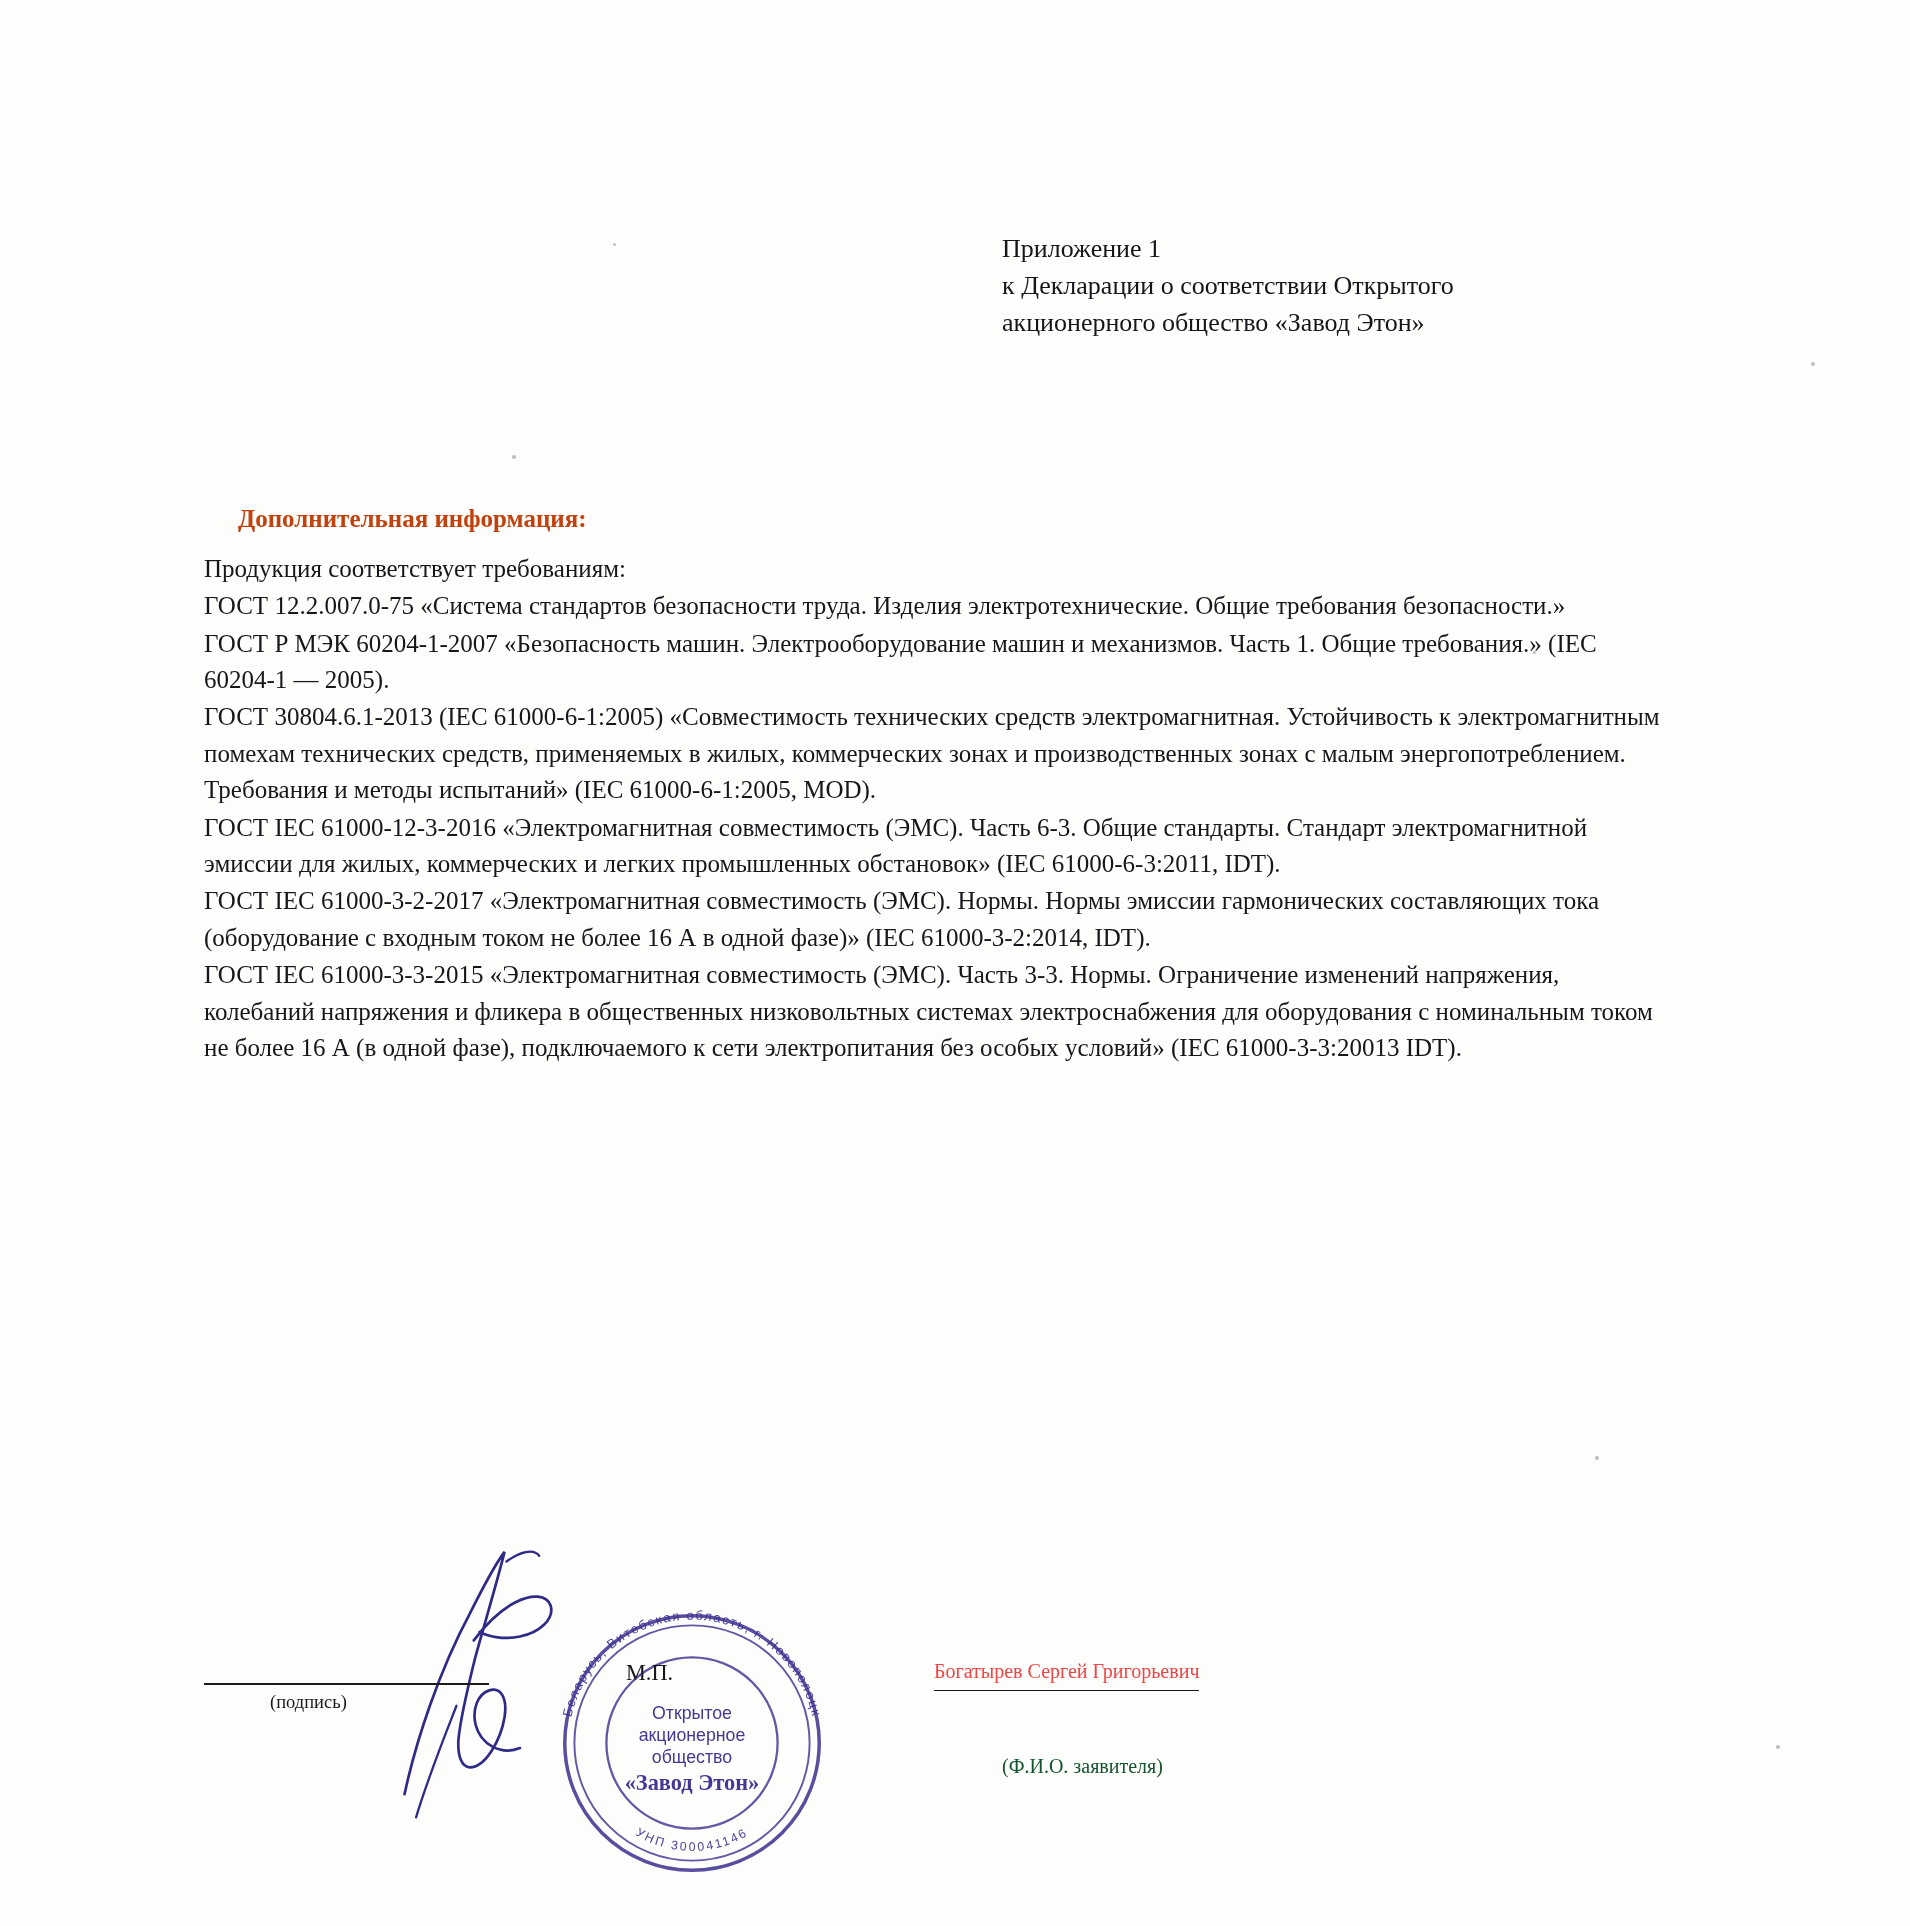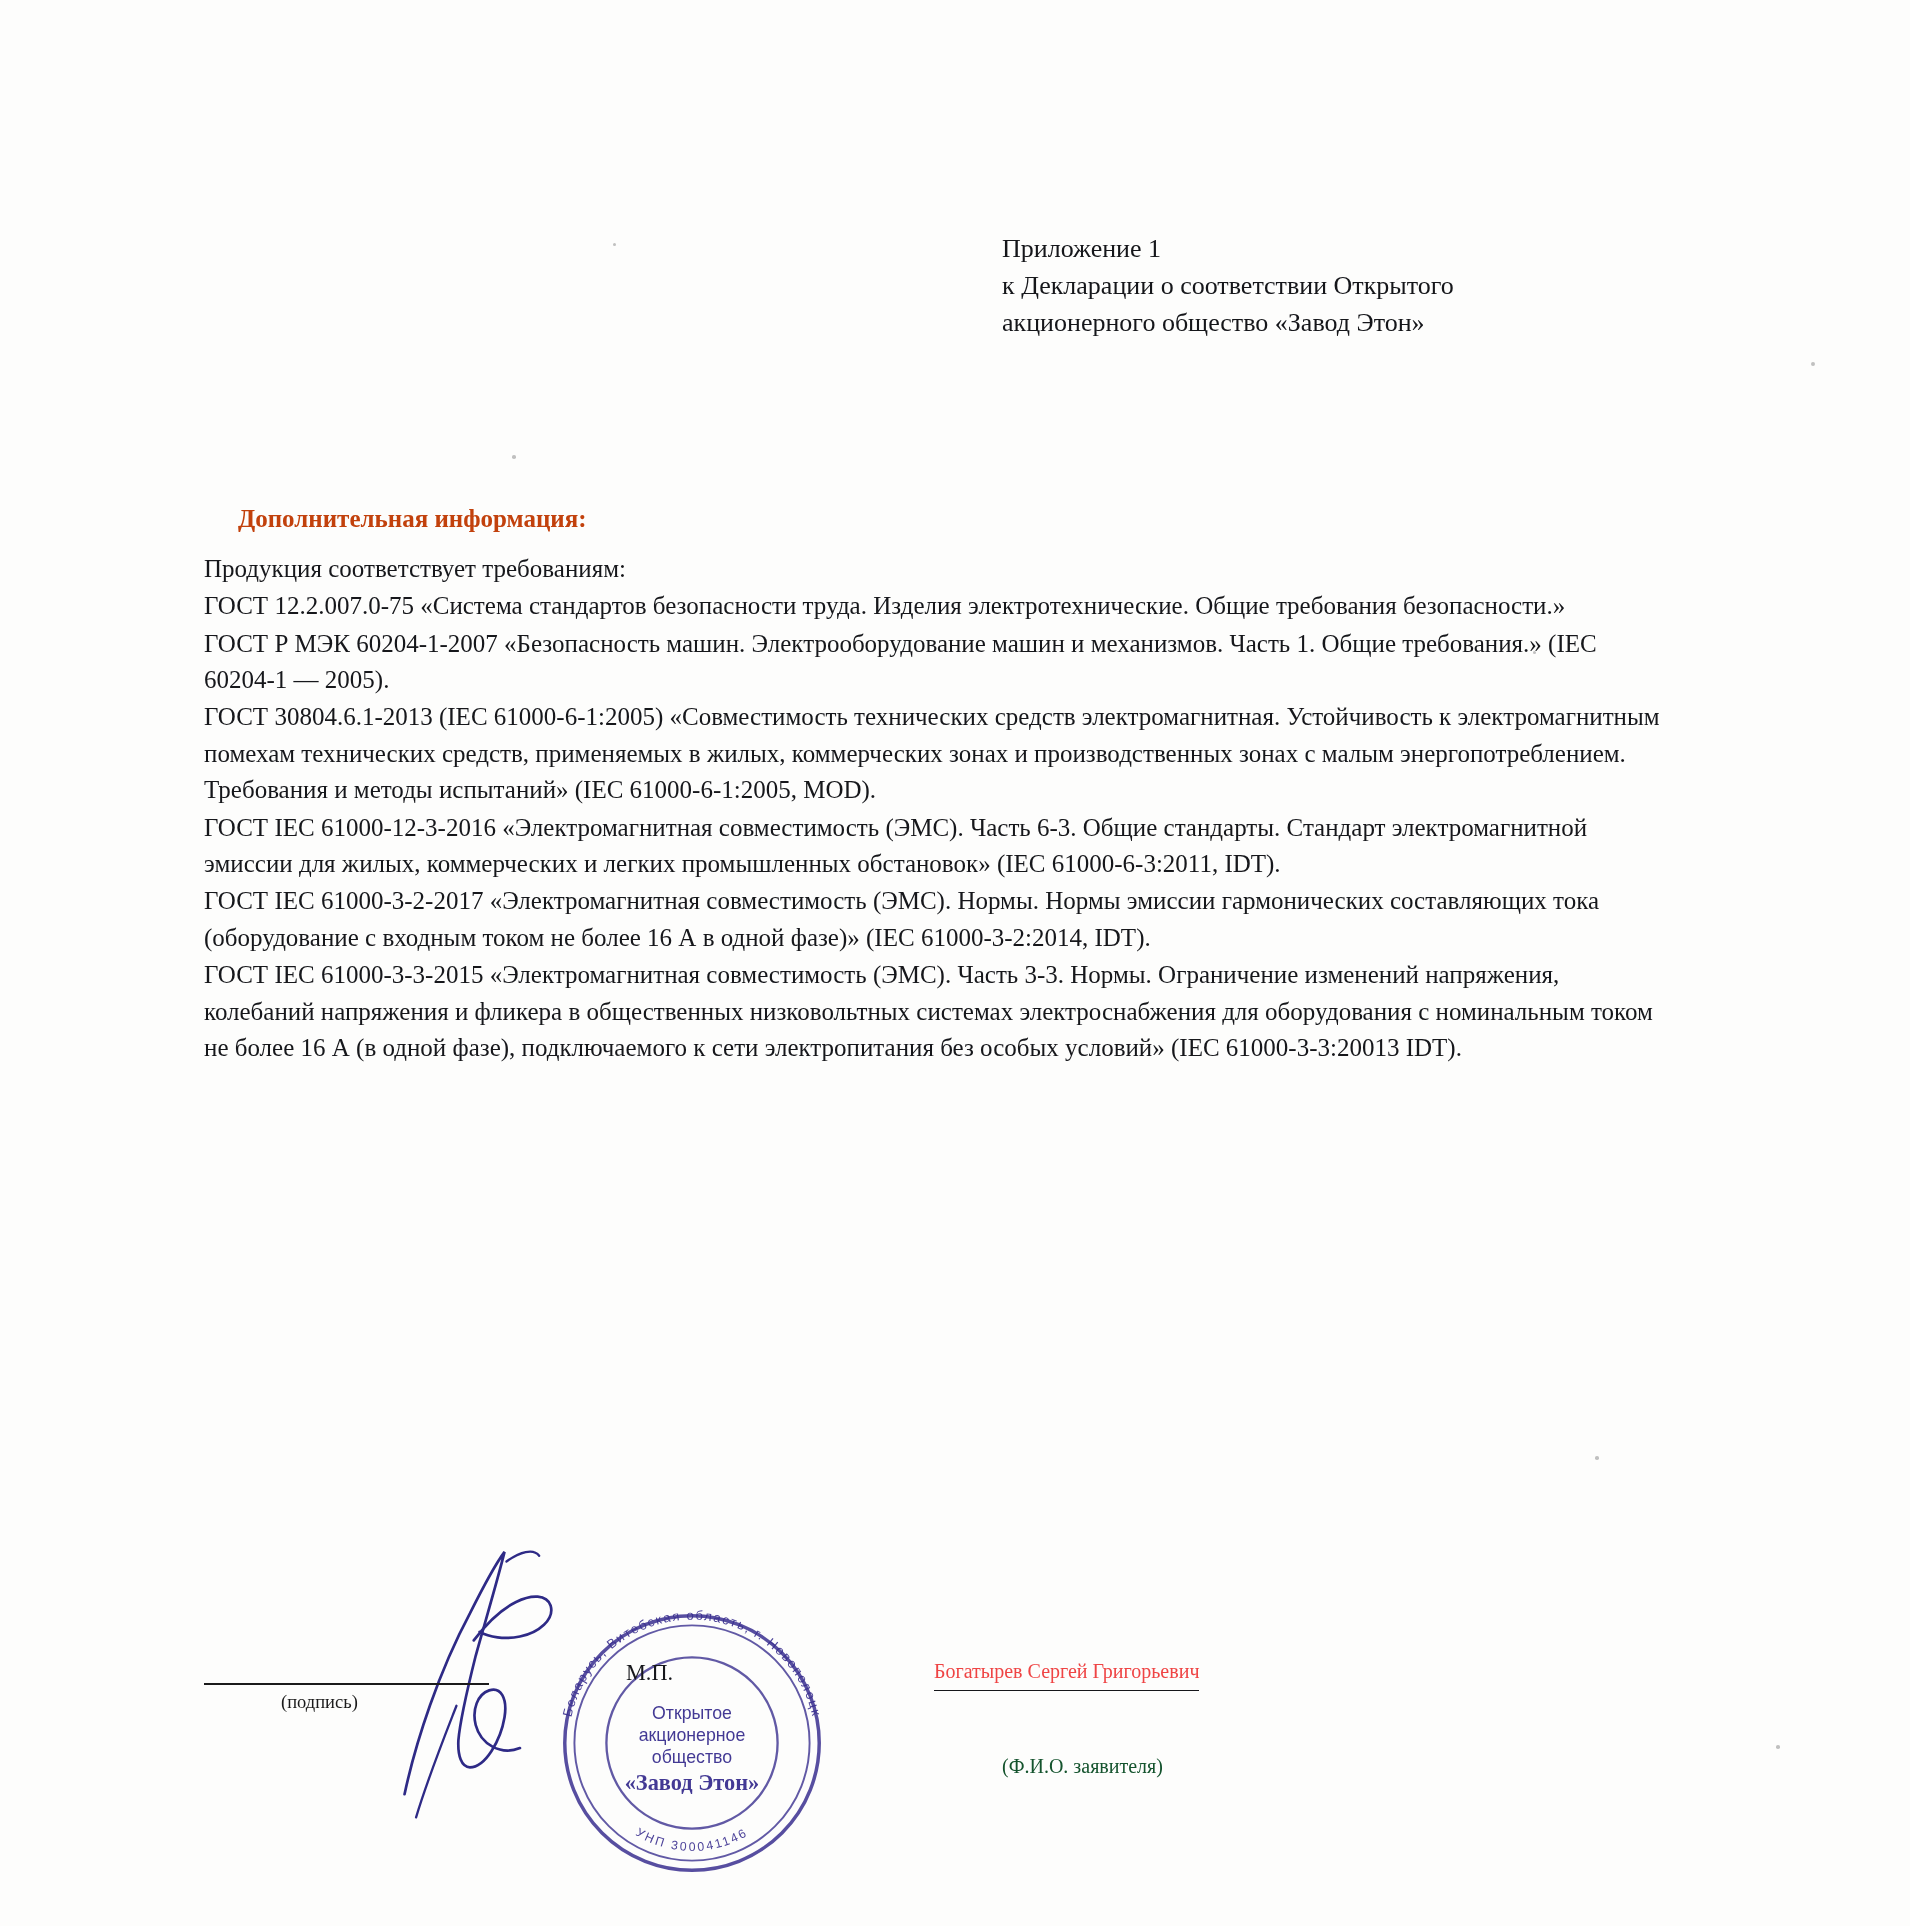--- a/index.html
+++ b/index.html
@@ -70,21 +70,20 @@
     width: 285px;
     height: 1.5px;
     background: #1b1b1b;
   }
   .sig-caption {
     position: absolute;
     left: 270px;
     top: 1692px;
     font-size: 18.5px;
     color: #1b1b1b;
-    margin-left: 11px;
   }
   .mp-label {
     position: absolute;
     left: 626px;
     top: 1660px;
     font-size: 22.3px;
     color: #16171b;
   }
   .applicant-name {
     position: absolute;

